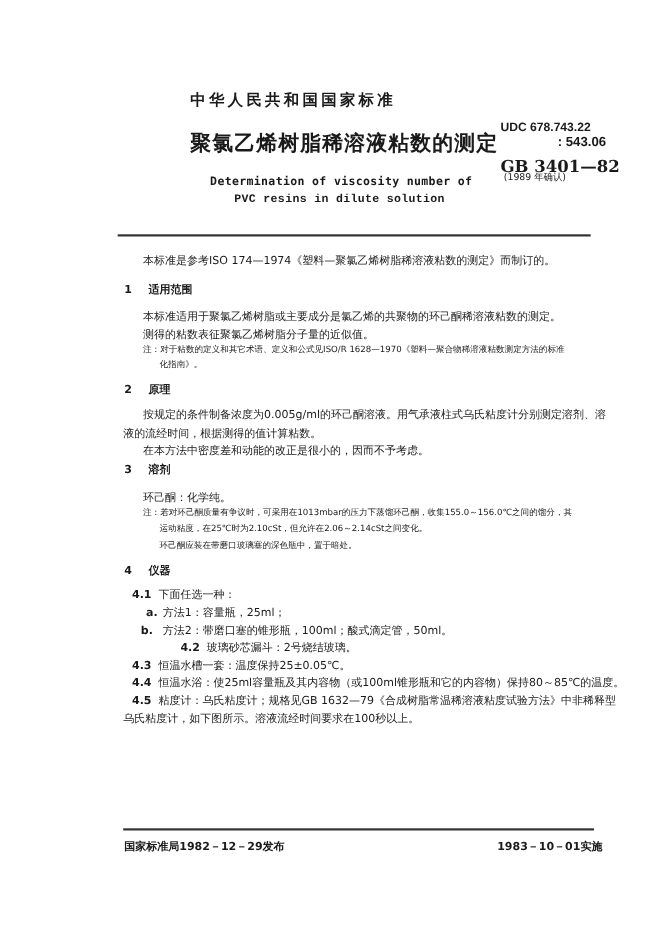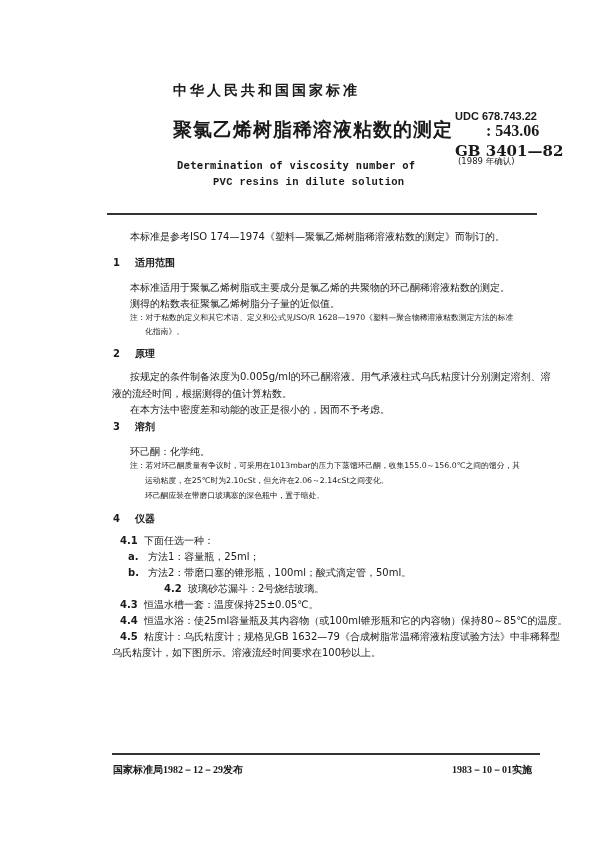--- a/index.html
+++ b/index.html
@@ -4,34 +4,34 @@
   <style>
     html, body { margin: 0; padding: 0; }
     body {
       width: 600px; height: 849px; background: #ffffff; position: relative; overflow: hidden;
       font-family: "DejaVu Sans", "Liberation Sans", sans-serif; color: #1a1a1a;
     }
     .abs { position: absolute; white-space: nowrap; }
     .national { left: 173px; top: 82px; font-size: 14px; font-weight: bold; letter-spacing: 3px; }
     .title-cn { left: 173px; top: 117px; font-size: 19px; font-weight: bold; letter-spacing: 1px; }
     .title-en { font-family: "DejaVu Sans Mono", "Liberation Mono", monospace; font-size: 10.5px; font-weight: bold; letter-spacing: 0.3px; }
-    .title-en-1 { left: 177px; top: 159px; }
+    .title-en-1 { left: 191px; top: 159px; }
     .title-en-2 { left: 213px; top: 176px; font-family: Liberation Mono, monospace; }
     .udc { left: 455px; top: 110px; font-size: 11px; font-weight: bold; font-family: Liberation Sans, sans-serif; }
-    .udc2 { left: 486px; top: 122px; font-size: 16px; font-weight: bold; font-family: Liberation Serif, serif; }
+    .udc2 { left: 507px; top: 122px; font-size: 12px; font-weight: bold; font-family: Liberation Sans, sans-serif; }
     .gbno { left: 455px; top: 142px; font-size: 15px; font-weight: bold; font-family: "DejaVu Serif", "Liberation Serif", serif; }
     .confirm { left: 458px; top: 156px; font-size: 8.5px; }
     .rule { position: absolute; height: 1.5px; background: #333; }
     .rule-top { left: 107px; top: 213px; width: 430px; }
     .rule-bot { left: 112px; top: 753px; width: 428px; }
     .p { font-size: 10px; }
     .note { font-size: 7.8px; }
     .h { font-size: 10px; font-weight: bold; }
     .num { font-weight: bold; display: inline-block; }
-    .footer { font-size: 10px; font-weight: bold; top: 763px; font-family: Liberation Serif, serif; }
+    .footer { font-size: 10px; font-weight: bold; top: 763px; }
     .footer-left { left: 113px; }
     .footer-right { left: 452px; }
   </style>
 </head>
 <body>
 
 <div>
 
   <div class="abs national">中华人民共和国国家标准</div>
   <div class="abs title-cn">聚氯乙烯树脂稀溶液粘数的测定</div>
@@ -70,21 +70,21 @@
   <div class="abs note" style="left:145px; top:475px;">运动粘度，在25℃时为2.10cSt，但允许在2.06～2.14cSt之间变化。</div>
   <div class="abs note" style="left:145px; top:490px;">环己酮应装在带磨口玻璃塞的深色瓶中，置于暗处。</div>
 
   <div class="abs h" style="left:113px; top:512px;">
     <span class="num" style="width:22px;">4</span><span>仪器</span>
   </div>
 
   <div class="abs p" style="left:120px; top:534px;">
     <span class="num" style="width:24px;">4.1</span><span>下面任选一种：</span>
   </div>
-  <div class="abs p" style="left:128px; top:550px;">
+  <div class="abs p" style="left:128px; top:550px;text-align:center;">
     <span class="num" style="width:20px;">a.</span><span>方法1：容量瓶，25ml；</span>
   </div>
   <div class="abs p" style="left:128px; top:566px;">
     <span class="num" style="width:20px;">b.</span><span>方法2：带磨口塞的锥形瓶，100ml；酸式滴定管，50ml。</span>
   </div>
   <div class="abs p" style="left:120px; top:582px;margin-left:44px;">
     <span class="num" style="width:24px;">4.2</span><span>玻璃砂芯漏斗：2号烧结玻璃。</span>
   </div>
   <div class="abs p" style="left:120px; top:598px;">
     <span class="num" style="width:24px;">4.3</span><span>恒温水槽一套：温度保持25±0.05℃。</span>

